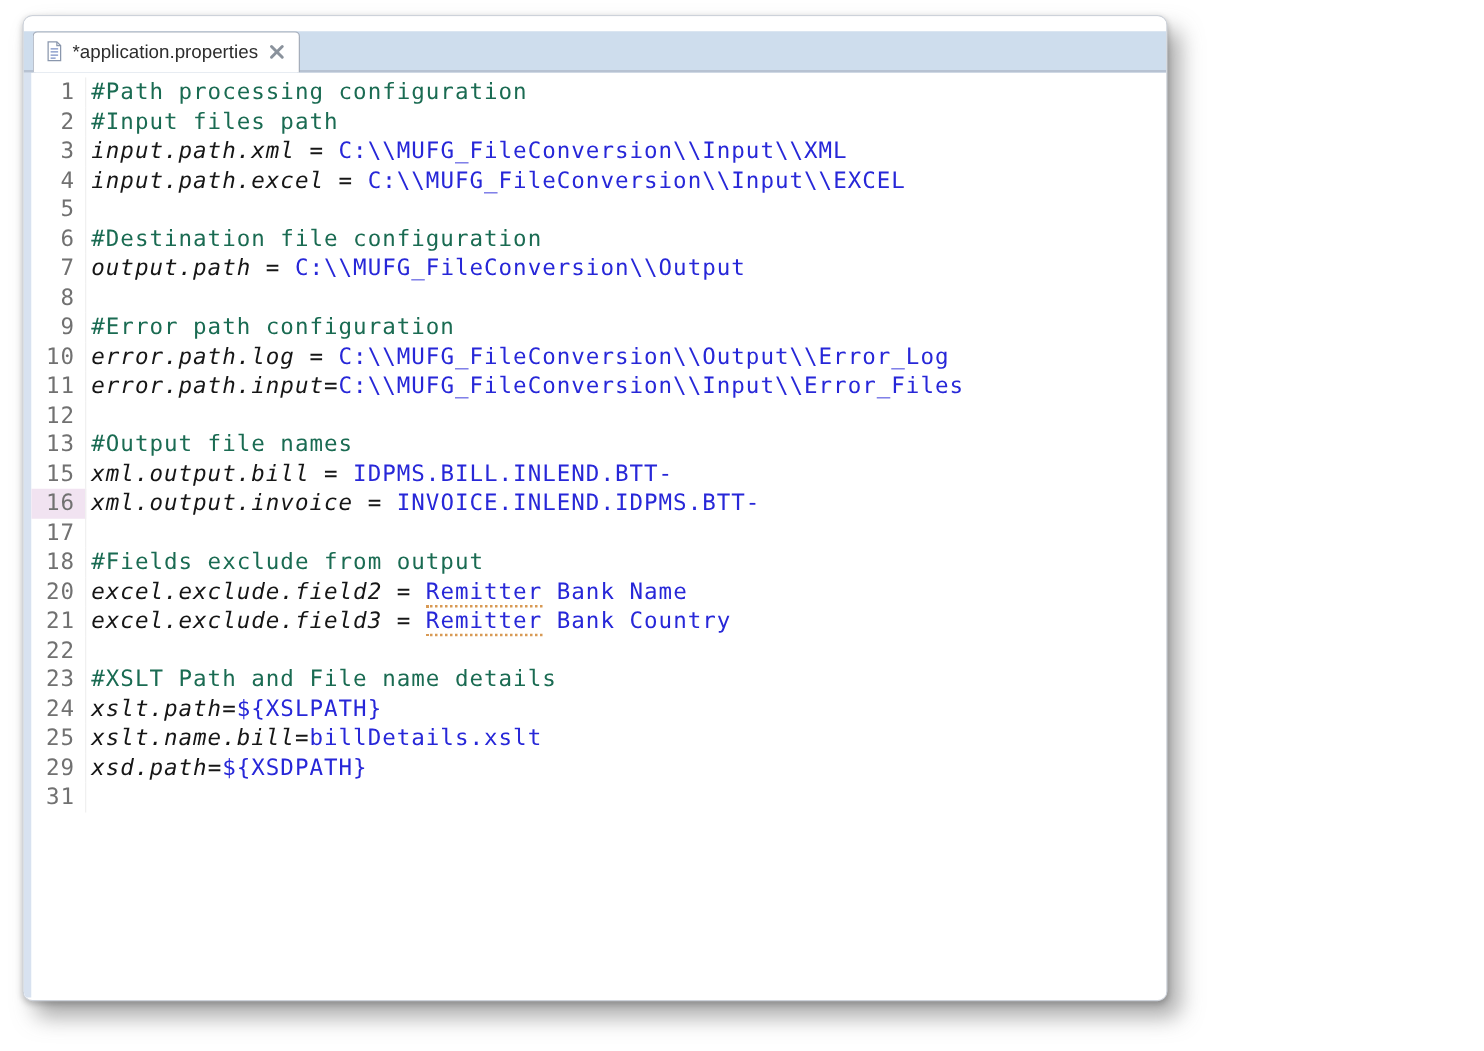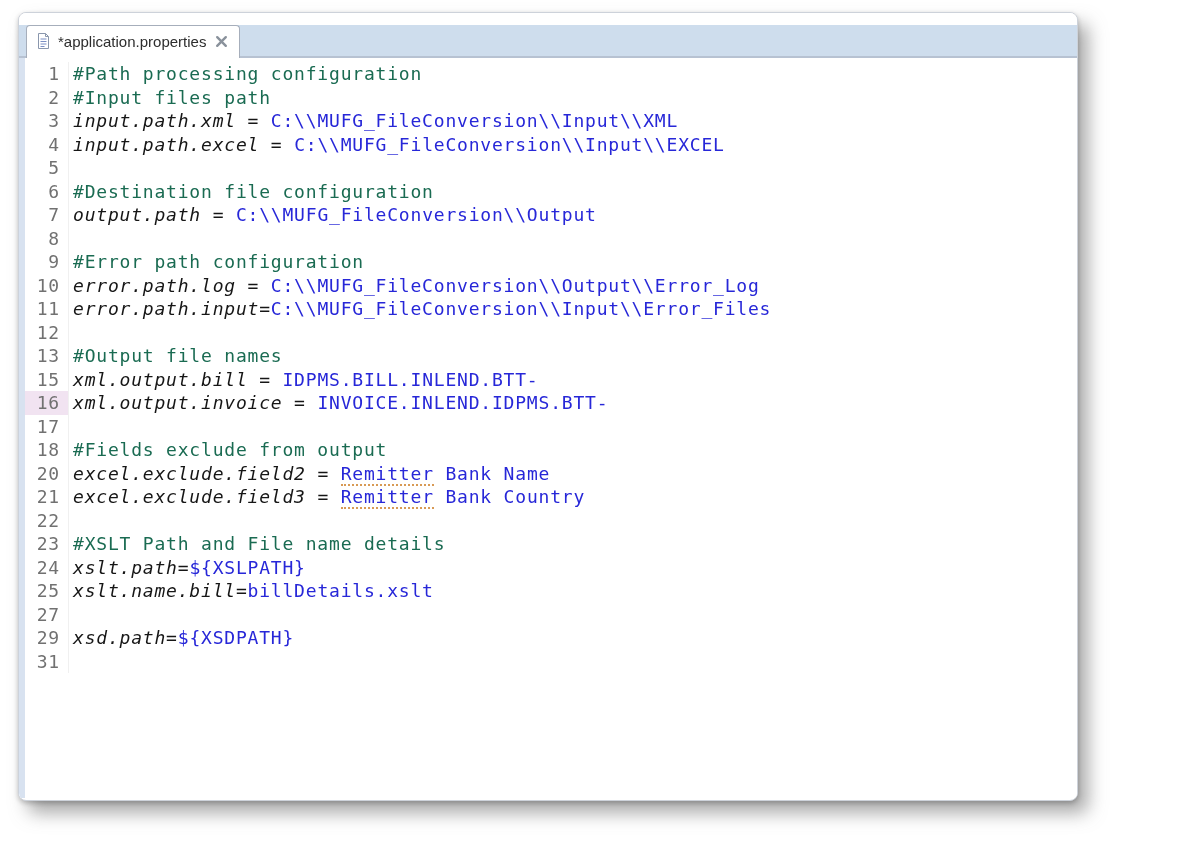--- a/index.html
+++ b/index.html
@@ -1,19 +1,19 @@
 <!DOCTYPE html>
 <html style="--tabbar: #cedded; --tabbarBorder: #b7c2d2; --strip: #d8e2f0; --lineNum: #717171; --changedNum: #f1e3f1; --currentLine: #e8f1fb; --key: #161616; --value: #2727d8; --comment: #1a6b52; --spell: #d89a55;"><head>
 <meta charset="utf-8">
 <style>
   html,body{margin:0;padding:0;background:#ffffff;width:1187px;height:841px;overflow:hidden;}
   *{box-sizing:border-box;}
 
   .window{
-    position:absolute;left:18px;top:12px;width:1060px;height:789px;
+    position:absolute;left:18px;top:12px;width:916px;height:789px;
     background:#ffffff;border:1px solid #cdd2da;border-radius:8px;
     box-shadow:0 2px 5px rgba(0,0,0,.22), 10px 12px 18px rgba(100,100,100,.55);
     overflow:hidden;
   }
   .window-top{height:12px;background:#ffffff;}
 
   .tabbar{
     height:33px;background:var(--tabbar,#cedded);
     border-bottom:2px solid var(--tabbarBorder,#b7c2d2);
     display:flex;align-items:stretch;position:relative;
@@ -91,18 +91,17 @@
         <div class="line"><span class="num">15</span><span class="code"><span class="tk-key">xml.output.bill</span><span class="tk-plain"> = </span><span class="tk-value">IDPMS.BILL.INLEND.BTT-</span></span></div>
         <div class="line"><span class="num chg">16</span><span class="code"><span class="tk-key">xml.output.invoice</span><span class="tk-plain"> = </span><span class="tk-value">INVOICE.INLEND.IDPMS.BTT-</span></span></div>
         <div class="line"><span class="num">17</span><span class="code"></span></div>
         <div class="line"><span class="num">18</span><span class="code"><span class="tk-comment">#Fields exclude from output</span></span></div>
         <div class="line"><span class="num">20</span><span class="code"><span class="tk-key">excel.exclude.field2</span><span class="tk-plain"> = </span><span class="tk-value tk-spell">Remitter</span><span class="tk-value"> Bank Name</span></span></div>
         <div class="line"><span class="num">21</span><span class="code"><span class="tk-key">excel.exclude.field3</span><span class="tk-plain"> = </span><span class="tk-value tk-spell">Remitter</span><span class="tk-value"> Bank Country</span></span></div>
         <div class="line"><span class="num">22</span><span class="code"></span></div>
         <div class="line"><span class="num">23</span><span class="code"><span class="tk-comment">#XSLT Path and File name details</span></span></div>
         <div class="line"><span class="num">24</span><span class="code"><span class="tk-key">xslt.path</span><span class="tk-plain">=</span><span class="tk-value">${XSLPATH}</span></span></div>
         <div class="line"><span class="num">25</span><span class="code"><span class="tk-key">xslt.name.bill</span><span class="tk-plain">=</span><span class="tk-value">billDetails.xslt</span></span></div>
-        <div class="line"><span class="num">27</span><span class="code"></span></div>
         <div class="line"><span class="num">29</span><span class="code"><span class="tk-key">xsd.path</span><span class="tk-plain">=</span><span class="tk-value">${XSDPATH}</span></span></div>
         <div class="line"><span class="num">31</span><span class="code"></span></div>
       </div>
   </div>
 </div>
 
 </body></html>

